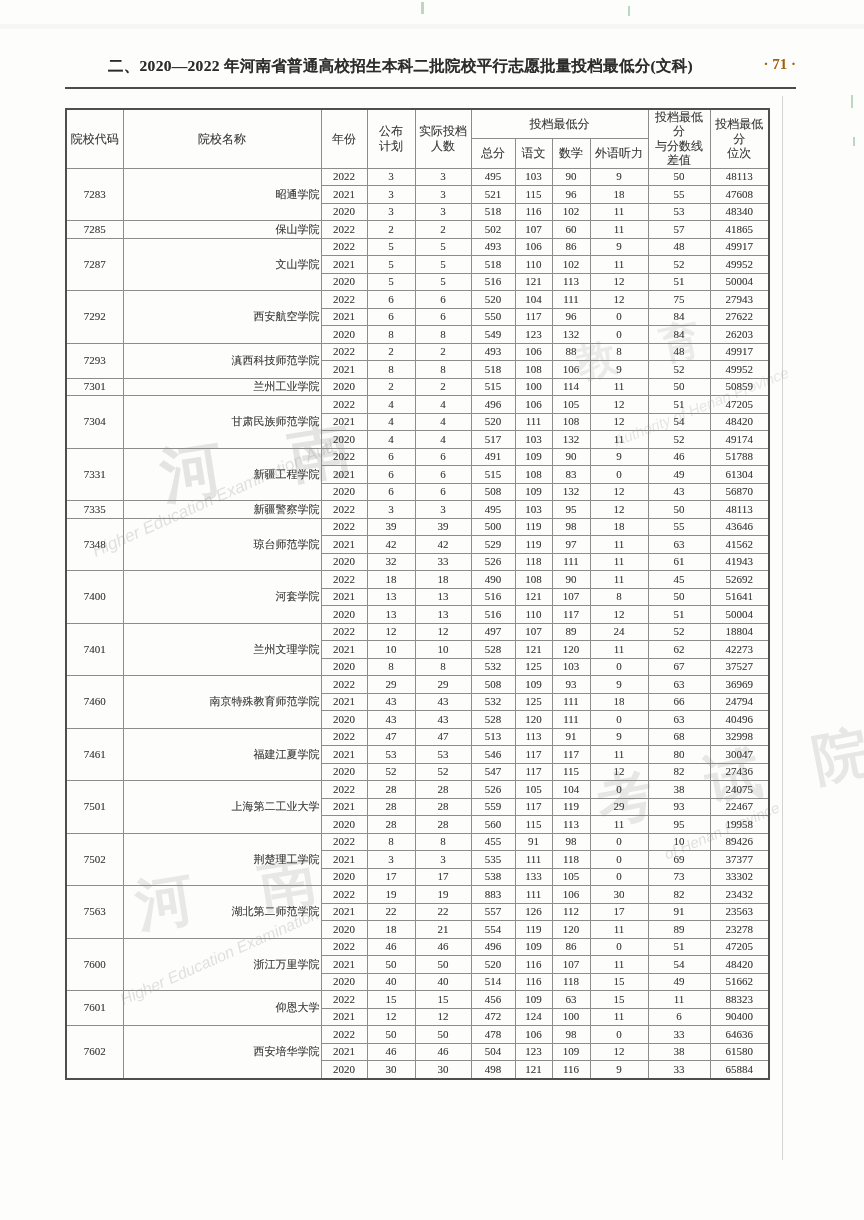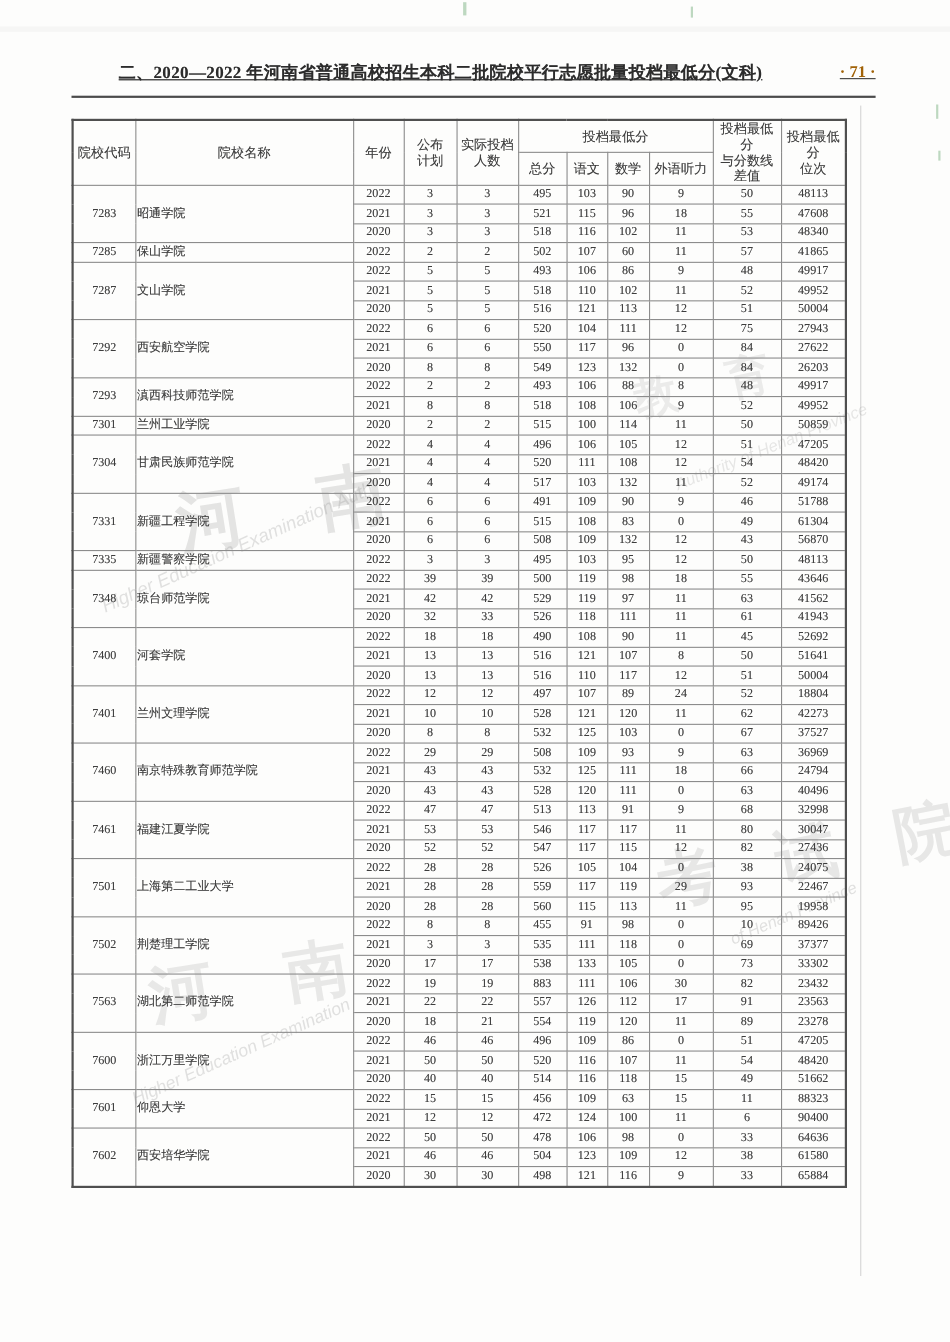--- a/index.html
+++ b/index.html
@@ -4,42 +4,42 @@
 <style>
   html,body{margin:0;padding:0;}
   body{
     width:864px;height:1220px;position:relative;overflow:hidden;
     background:#fdfdfc;
     font-family:"Liberation Serif","DejaVu Serif",serif;
     color:#3a3a3a;
   }
   .top-band{position:absolute;left:0;top:24px;width:864px;height:5px;background:rgba(190,190,190,0.10);}
   
-  .page-header{position:absolute;left:65px;top:56px;width:731px;display:flex;align-items:center;text-decoration:underline;}
+  .page-header{position:absolute;left:65px;top:56px;width:731px;display:flex;align-items:flex-start;}
   .page-title{flex:1;text-align:center;font-size:15.5px;font-weight:bold;color:#2c2c2c;letter-spacing:0.3px;text-shadow:0 0 0.5px rgba(60,60,60,0.55);}
   .page-num{width:60px;text-align:right;font-size:15px;font-weight:bold;color:#a16207;}
   .header-rule{position:absolute;left:65px;top:87px;width:731px;height:2px;background:#4b4b4b;}
   
   table.score-table{
     position:absolute;left:65px;top:108px;width:703px;
     border-collapse:collapse;table-layout:fixed;
     border:2px solid #4f4f4f;
   }
   .score-table th,.score-table td{
     border:1px solid #8c8c8c;
     text-align:center;vertical-align:middle;
     font-size:11px;line-height:1.2;
     padding:0 1px;
     color:#3d3d3d;
     text-shadow:0 0 0.5px rgba(80,80,80,0.45);
     overflow:hidden;
   }
   .score-table th{font-weight:normal;font-size:12px;white-space:pre-line;height:21px;}
   .score-table td{height:16.5px;}
-  .score-table td.name{text-align:left;padding-left:1px;}
+  .score-table td.name{text-align:right;padding-left:16px;}
   
   .page-edge-line{position:absolute;left:782px;top:96px;width:1px;height:1064px;background:rgba(125,125,125,0.32);}
   .artifact{position:absolute;background:rgba(110,170,120,0.45);}
   .a1{left:421px;top:2px;width:3px;height:12px;}
   .a2{left:628px;top:6px;width:2px;height:10px;}
   .a3{left:851px;top:95px;width:2px;height:13px;}
   .a4{left:853px;top:137px;width:2px;height:9px;}
   
   .wm{position:absolute;color:rgba(130,130,130,0.20);pointer-events:none;white-space:nowrap;}
   .wm-cn{font-weight:bold;letter-spacing:26px;}

